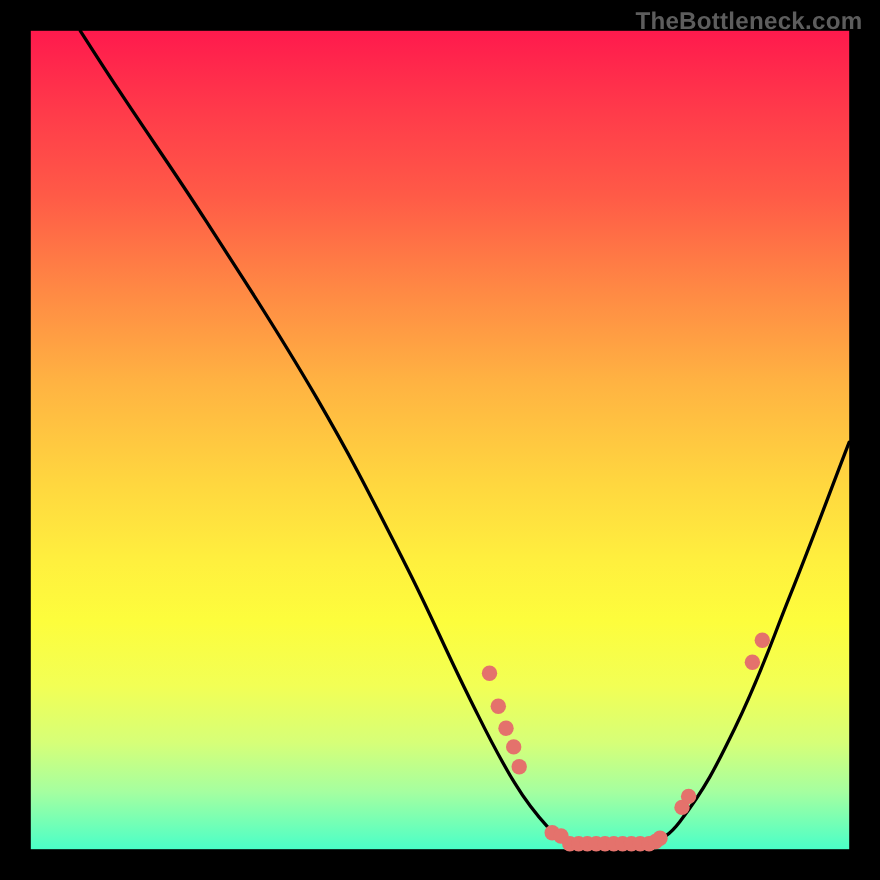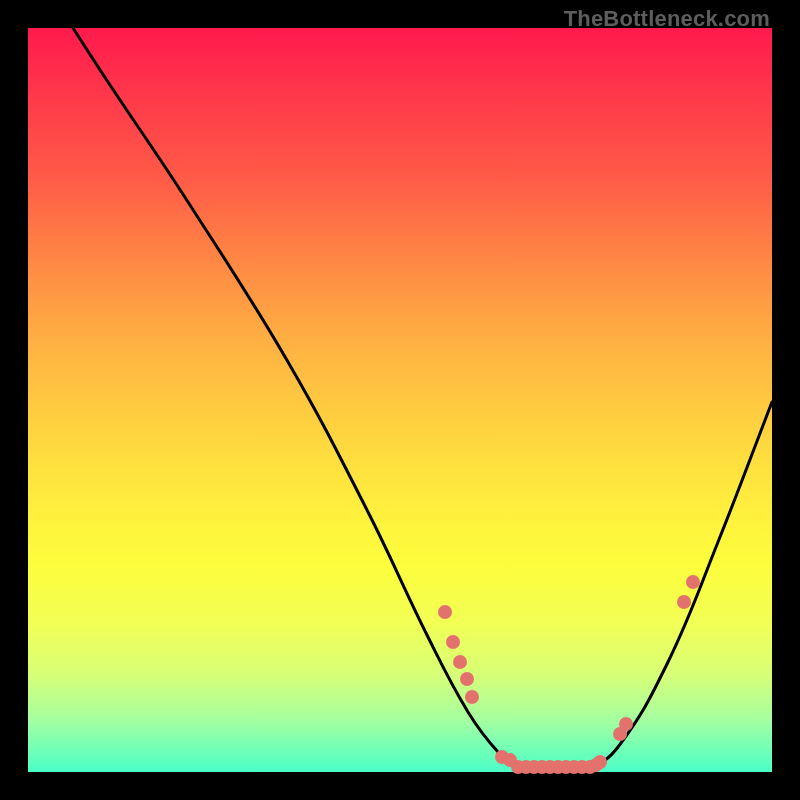--- a/index.html
+++ b/index.html
@@ -27,21 +27,21 @@
         #fff03e 65%,
         #fdfd3c 72%,
         #f2ff55 80%,
         #d6ff78 87%,
         #a5ffa0 93%,
         #4affc8 100%);
   }
   .watermark {
     position: absolute;
     top: 6px;
-    right: 30px;
+    right: 16px;
     color: #5d5d5d;
     font-size: 22px;
     font-weight: 600;
     letter-spacing: 0.2px;
     user-select: none;
   }
   svg.curve {
     position: absolute;
     left: 0;
     top: 0;

